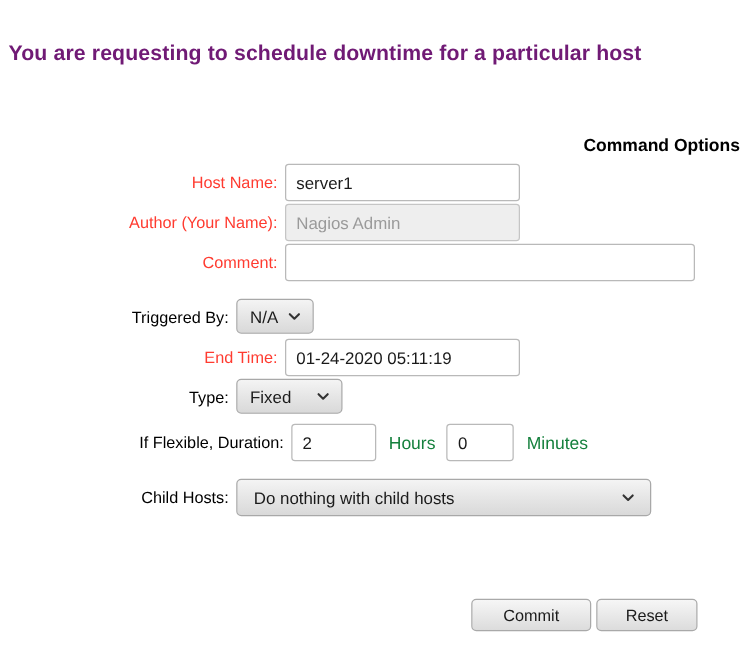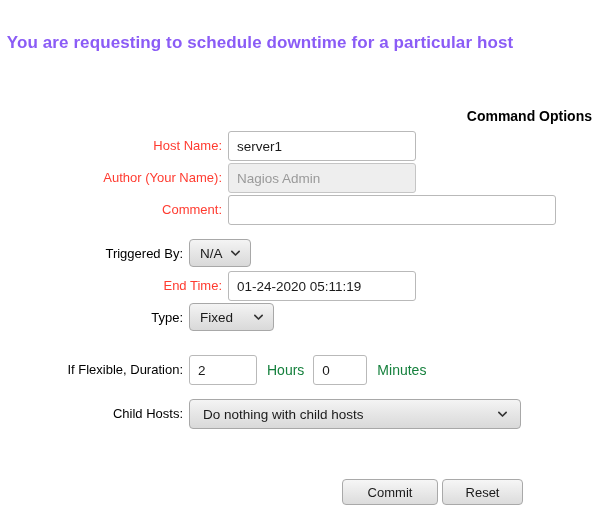--- a/index.html
+++ b/index.html
@@ -21,21 +21,21 @@
     height: 519px;
   }
   .page-title {
     position: absolute;
     left: 0;
     top: 33px;
     width: 520px;
     text-align: center;
     font-size: 17px;
     font-weight: bold;
-    color: #8b5cf6;
+    color: #701a75;
     letter-spacing: 0.1px;
   }
   .section-heading {
     position: absolute;
     left: 0;
     top: 108px;
     width: 592px;
     text-align: right;
     font-size: 14px;
     font-weight: bold;
@@ -158,21 +158,21 @@
     box-sizing: border-box;
     border: 1px solid #a9a9a9;
     border-radius: 4px;
     background: linear-gradient(to bottom, #f6f6f6 0%, #e9e9e9 50%, #dcdcdc 100%);
     color: #1a1a1a;
     font-family: "Liberation Sans", sans-serif;
     font-size: 13px;
     padding: 0 10px;
     cursor: default;
   }
-  .btn-commit { width: 96px; margin-right: 4px; }
+  .btn-commit { width: 96px; margin-right: 4px; margin-left: 35px; }
   .btn-reset { width: 81px; }
 </style>
 </head>
 <body>
 
 <div class="page">
 
   <div class="page-title">You are requesting to schedule downtime for a particular host</div>
 
   <div class="section-heading">Command Options</div>
@@ -225,21 +225,21 @@
       <div class="ctl">
         <div class="sel sel-type">
           <span>Fixed</span>
           <svg class="chev" viewBox="0 0 12 12">
             <path d="M2 4.2 L6 8.2 L10 4.2" fill="none" stroke="#333333" stroke-width="1.8" stroke-linecap="round" stroke-linejoin="round"></path>
           </svg>
         </div>
       </div>
     </div>
 
-    <div class="row" style="margin-top:22px;">
+    <div class="row" style="margin-top:6px;padding-left:44px;">
       <div class="lbl plain">If Flexible, Duration:</div>
       <div class="ctl">
         <input class="txt w-dur" type="text" value="2" style="">
         <span class="unit">Hours</span>
         <input class="txt w-dur" style="width: 54px;" type="text" value="0">
         <span class="unit last">Minutes</span>
       </div>
     </div>
 
     <div class="row row-gap-top">

